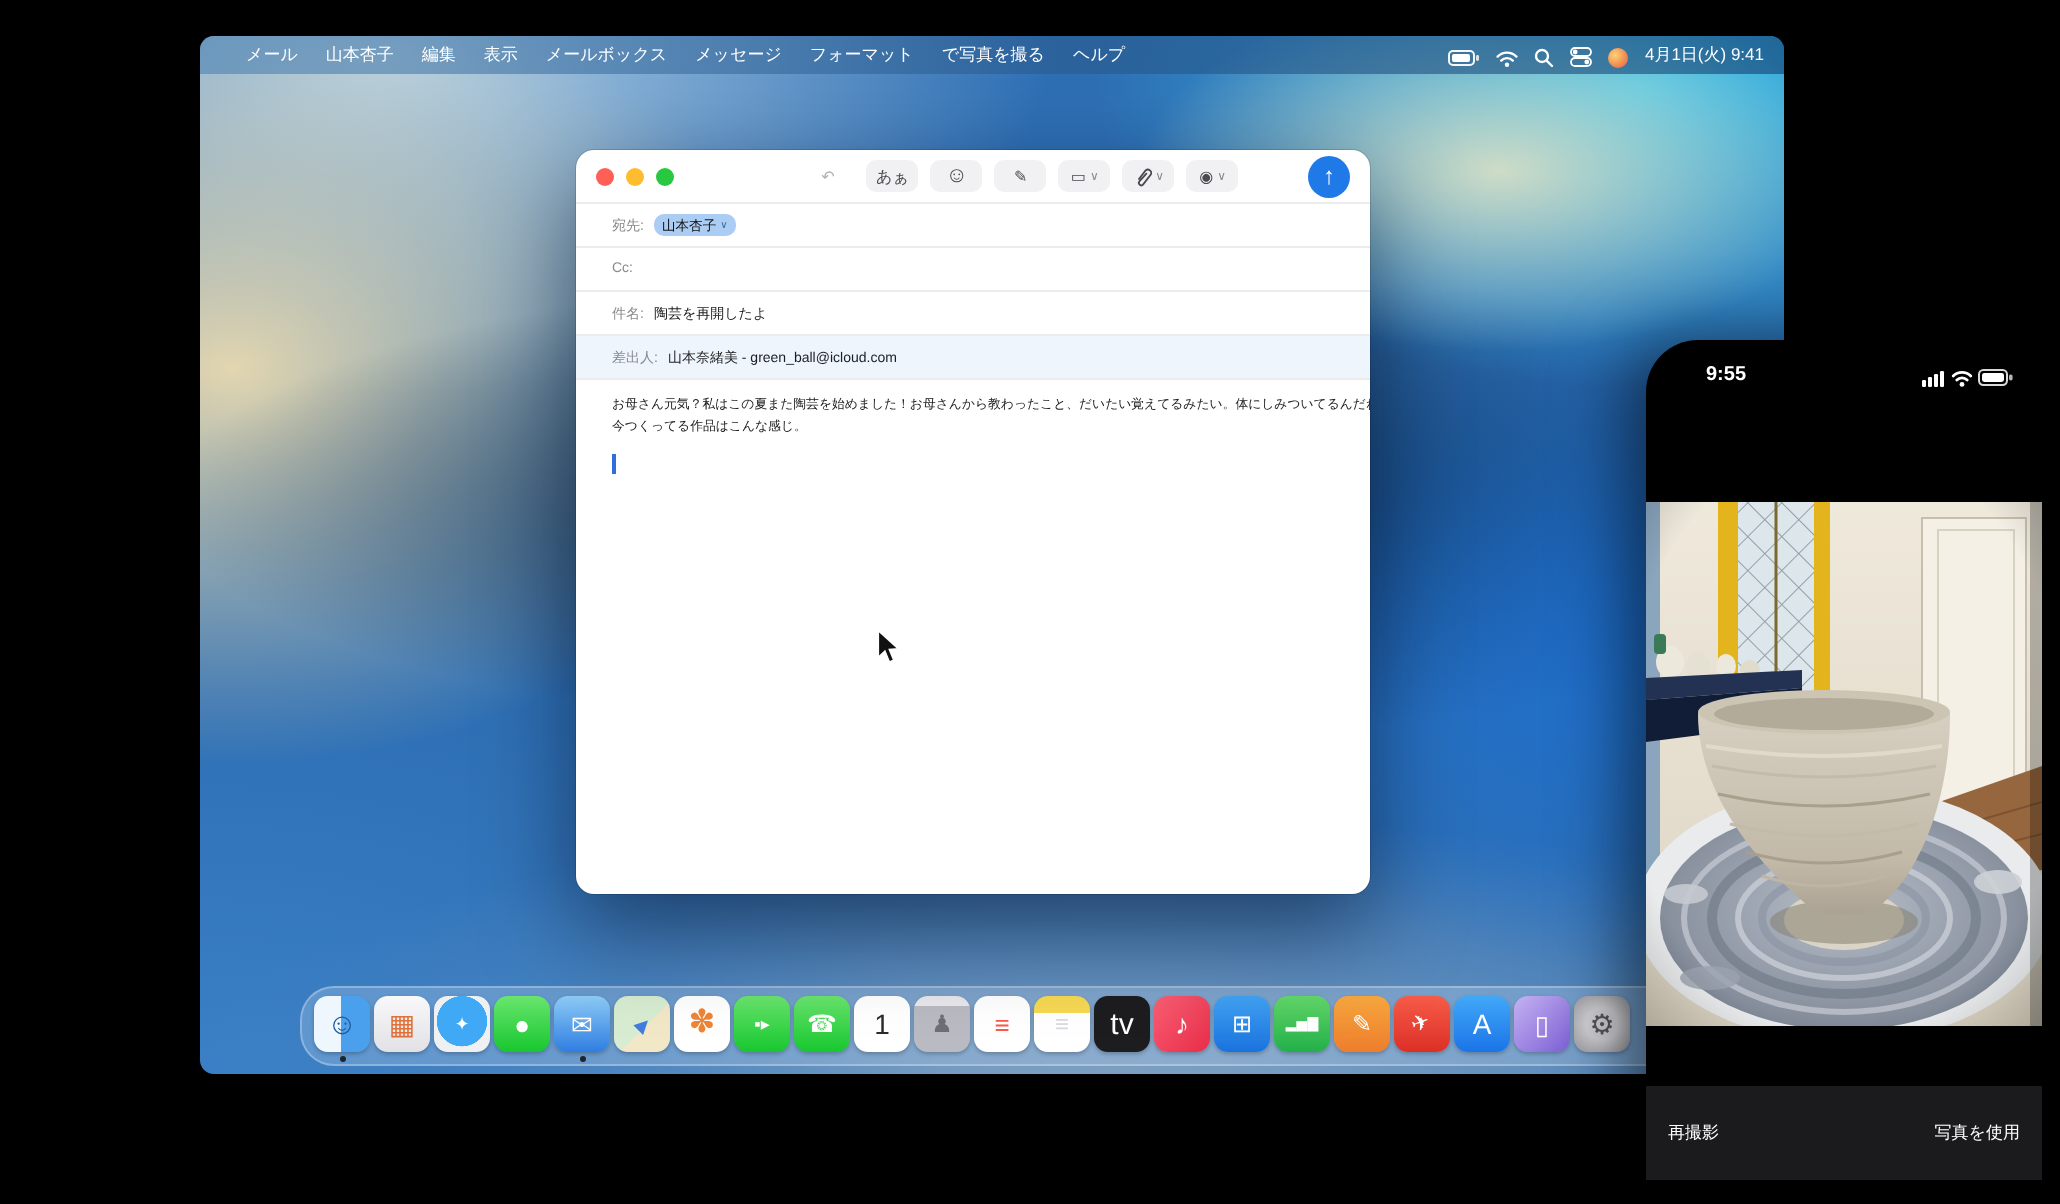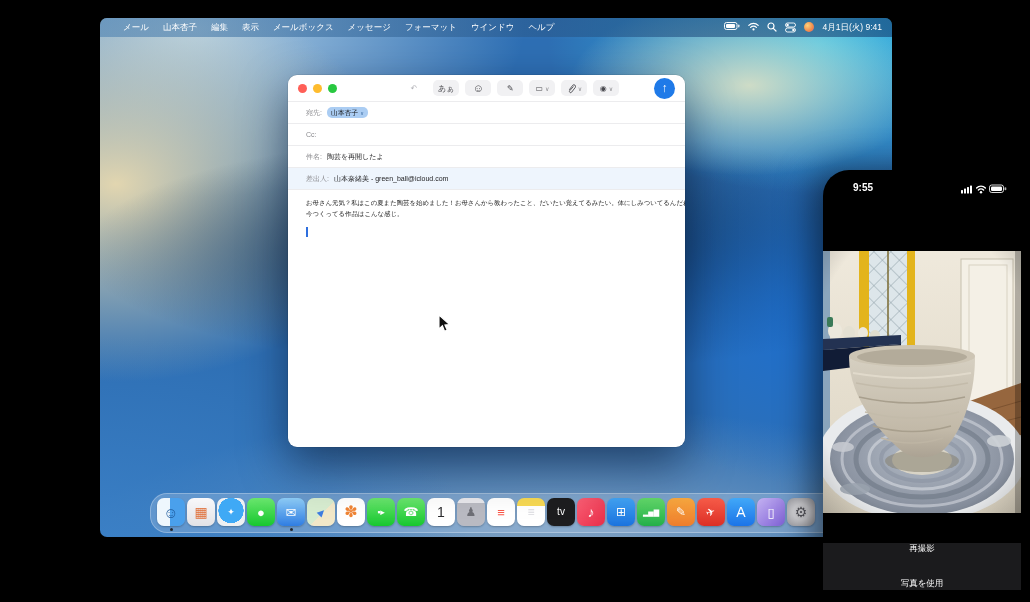--- a/index.html
+++ b/index.html
@@ -19,21 +19,21 @@
       radial-gradient(ellipse 560px 320px at 0% 102%, #3b80c6 0%, rgba(59,128,198,0) 66%),
       radial-gradient(ellipse 720px 230px at 58% 106%, #8fabc5 0%, rgba(143,171,197,0) 70%);}
 
   
   #menubar{position:absolute;left:0;top:0;right:0;height:19px;display:flex;align-items:center;
     background:linear-gradient(90deg, rgba(70,125,175,.55), rgba(20,62,112,.6));color:#fff;font-size:8.5px;}
   #menus{display:flex;align-items:center;gap:0;}
   .apple{margin:0 6px 0 10px;font-size:10px;line-height:1;}
   .menu-item{padding:0 7px;white-space:nowrap;}
   .menu-item.app-name{font-weight:400;}
-  #mb-right{margin-left:auto;display:flex;align-items:flex-start;gap:8px;padding-right:10px;}
+  #mb-right{margin-left:auto;display:flex;align-items:flex-end;gap:8px;padding-right:10px;}
   #mb-right svg{display:block;}
   .mb-avatar{width:10px;height:10px;border-radius:50%;
     background:radial-gradient(circle at 35% 35%, #ffd27a, #f08a4b 60%, #d95b8a);}
   #mb-clock{font-size:8.5px;white-space:nowrap;}
 
   
   #dock{position:absolute;left:50px;bottom:4px;width:698px;height:40px;border-radius:17px;
     background:rgba(185,210,235,.30);border:1px solid rgba(255,255,255,.28);
     backdrop-filter:blur(8px);display:flex;align-items:center;padding:0 6px;box-sizing:border-box;gap:2px;}
   .dock-item{position:relative;width:28px;height:36px;display:flex;justify-content:center;align-items:flex-start;padding-top:3px;box-sizing:border-box;}
@@ -82,41 +82,41 @@
   
   #cursor{position:absolute;left:438px;top:314px;z-index:40;}
 
   
   #iphone{position:absolute;left:823px;top:170px;width:198px;height:432px;background:#000;
     border-radius:26px 26px 0 0;z-index:30;box-shadow:-10px 0 35px rgba(0,0,0,.55);overflow:hidden;}
   #ip-time{position:absolute;left:30px;top:12px;color:#fff;font-size:10px;font-weight:600;}
   #ip-status{position:absolute;right:14px;top:13px;}
   #ip-photo{position:absolute;left:0;top:81px;width:198px;height:262px;}
   #ip-bar{position:absolute;left:0;top:373px;width:198px;height:47px;background:#1b1b1d;
-    display:flex;align-items:center;justify-content:space-between;padding:0 11px;box-sizing:border-box;flex-direction:column;}
+    display:flex;align-items:center;justify-content:space-between;padding:0 11px;box-sizing:border-box;}
   .ip-btn{color:#fff;font-size:8.5px;}
 </style>
 </head>
 <body>
 
 <div id="stage">
 
   <div id="desktop">
 
     <div id="menubar">
       <span class="apple"></span>
       <div id="menus">
           <span class="menu-item app-name">メール</span>
           <span class="menu-item">山本杏子</span>
           <span class="menu-item">編集</span>
           <span class="menu-item">表示</span>
           <span class="menu-item">メールボックス</span>
           <span class="menu-item">メッセージ</span>
           <span class="menu-item">フォーマット</span>
-          <span class="menu-item">ウインドウ</span>
+          <span class="menu-item">で写真を撮る</span>
           <span class="menu-item">ヘルプ</span>
         </div>
       <div id="mb-right">
         <svg width="16" height="9" viewBox="0 0 16 9">
           <rect x="0.5" y="0.5" width="12.5" height="7" rx="2" fill="none" stroke="rgba(255,255,255,.95)"></rect>
           <rect x="2" y="2" width="9" height="4" rx="1" fill="#fff"></rect>
           <rect x="14" y="2.5" width="1.5" height="3" rx="0.7" fill="rgba(255,255,255,.8)"></rect>
         </svg>
         <svg width="11" height="9" viewBox="0 0 11 9">
           <path d="M0.8,3.3 a6.6,6.6 0 0 1 9.4,0" fill="none" stroke="#fff" stroke-width="1.2" stroke-linecap="round"></path>
@@ -202,21 +202,21 @@
               <span style="color: rgb(250, 88, 74); font-size: 13px;">≡</span>
             </div>
           </div>
           <div class="dock-item">
             <div class="di" style="background: linear-gradient(rgb(247, 217, 84) 0px, rgb(247, 217, 84) 30%, rgb(255, 255, 255) 30%);">
               <span style="color: rgb(217, 217, 222); font-size: 12px;">≡</span>
             </div>
           </div>
           <div class="dock-item">
             <div class="di" style="background: rgb(29, 29, 31);">
-              <span style="color: rgb(255, 255, 255); font-size: 10px;">tv</span>
+              <span style="color: rgb(255, 255, 255); font-size: 15px;">tv</span>
             </div>
           </div>
           <div class="dock-item">
             <div class="di" style="background: linear-gradient(135deg, rgb(252, 96, 118), rgb(231, 45, 72));">
               <span style="color: rgb(255, 255, 255); font-size: 14px;">♪</span>
             </div>
           </div>
           <div class="dock-item">
             <div class="di" style="background: linear-gradient(rgb(66, 164, 245), rgb(26, 114, 221));">
               <span style="color: rgb(255, 255, 255); font-size: 12px;">⊞</span>

